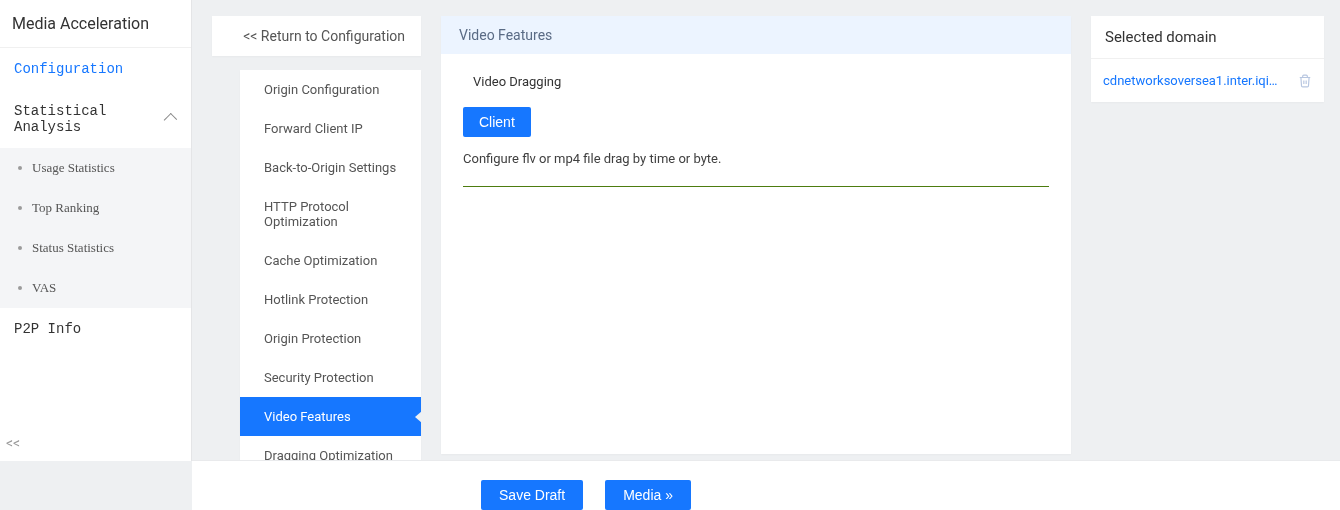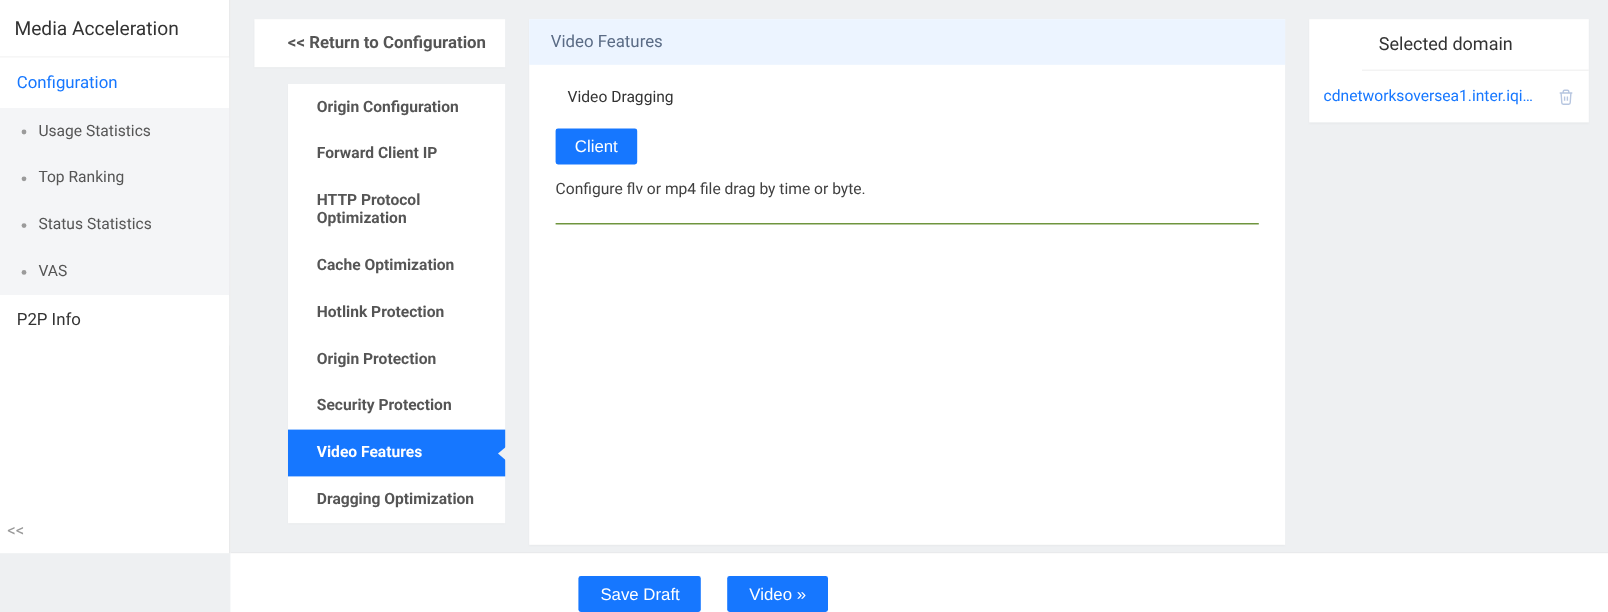--- a/index.html
+++ b/index.html
@@ -33,33 +33,35 @@
   }
   .nav-item {
     display: flex;
     align-items: center;
     justify-content: space-between;
     padding: 13px 14px;
     font-size: 14px;
     color: #333;
     cursor: pointer;
     background: #fff;
+    font-family: Liberation Mono, monospace;
   }
   .nav-item.active { color: #1677ff; }
   .nav-subgroup {
     background: #f4f5f7;
   }
   .nav-sub {
     display: flex;
     align-items: center;
     padding: 12px 14px 12px 18px;
     font-size: 13px;
     color: #555;
     cursor: pointer;
     background: #f4f5f7;
+    font-family: Liberation Serif, serif;
   }
   .nav-sub .dot {
     width: 4px; height: 4px;
     border-radius: 2px;
     background: #9b9b9b;
     margin-right: 10px;
     flex: none;
   }
   .chevron-up {
     width: 10px; height: 10px;
@@ -88,21 +90,20 @@
     gap: 20px;
   }
 
   
   .config-nav {
     width: 209px;
     flex: none;
     display: flex;
     flex-direction: column;
     gap: 14px;
-    font-weight: bold;
   }
   .return-bar {
     background: #fff;
     padding: 12px 16px 12px 18px;
     font-size: 14px;
     color: #555;
     cursor: pointer;
     text-align: right;
     box-shadow: 0 1px 2px rgba(0,0,0,0.03);
   }
@@ -190,21 +191,20 @@
   }
   .domain-card {
     background: #fff;
     box-shadow: 0 1px 2px rgba(0,0,0,0.03);
   }
   .domain-card .dc-header {
     padding: 12px 14px;
     font-size: 15px;
     color: #333;
     border-bottom: 1px solid #f0f0f0;
-    margin-left: 44px;
   }
   .domain-card .dc-body {
     padding: 14px 12px;
     display: flex;
     align-items: center;
     justify-content: space-between;
   }
   .domain-link {
     color: #1677ff;
     font-size: 13px;
@@ -244,20 +244,24 @@
 </head>
 <body>
 
 <div class="left-sidebar">
   <div class="title">Media Acceleration</div>
 
   <div class="nav-item active">
     <span>Configuration</span>
   </div>
 
+  <div class="nav-item">
+    <span>Statistical Analysis</span>
+    <span class="chevron-up"></span>
+  </div>
 
   <div class="nav-subgroup">
     <div class="nav-sub">
       <span class="dot"></span>
       <span>Usage Statistics</span>
     </div>
     <div class="nav-sub">
       <span class="dot"></span>
       <span>Top Ranking</span>
     </div>
@@ -278,20 +282,21 @@
   <div class="collapse-toggle">&lt;&lt;</div>
 </div>
 
 <div class="center">
 
   <div class="config-nav">
     <div class="return-bar">&lt;&lt; Return to Configuration</div>
     <div class="config-list">
       <div class="cfg-item">Origin Configuration</div>
       <div class="cfg-item">Forward Client IP</div>
+      <div class="cfg-item">Back-to-Origin Settings</div>
       <div class="cfg-item">HTTP Protocol Optimization</div>
       <div class="cfg-item">Cache Optimization</div>
       <div class="cfg-item">Hotlink Protection</div>
       <div class="cfg-item">Origin Protection</div>
       <div class="cfg-item">Security Protection</div>
       <div class="cfg-item active">Video Features</div>
       <div class="cfg-item">Dragging Optimization</div>
     </div>
   </div>
 
@@ -315,14 +320,14 @@
             <line x1="14" y1="11" x2="14" y2="17"></line>
         </svg>
       </div>
     </div>
   </div>
 
 </div>
 
 <div class="footer">
   <button class="btn btn-primary">Save Draft</button>
-  <button class="btn btn-primary">Video »</button>
+  <button class="btn btn-primary">Media »</button>
 </div>
 
 </body></html>

